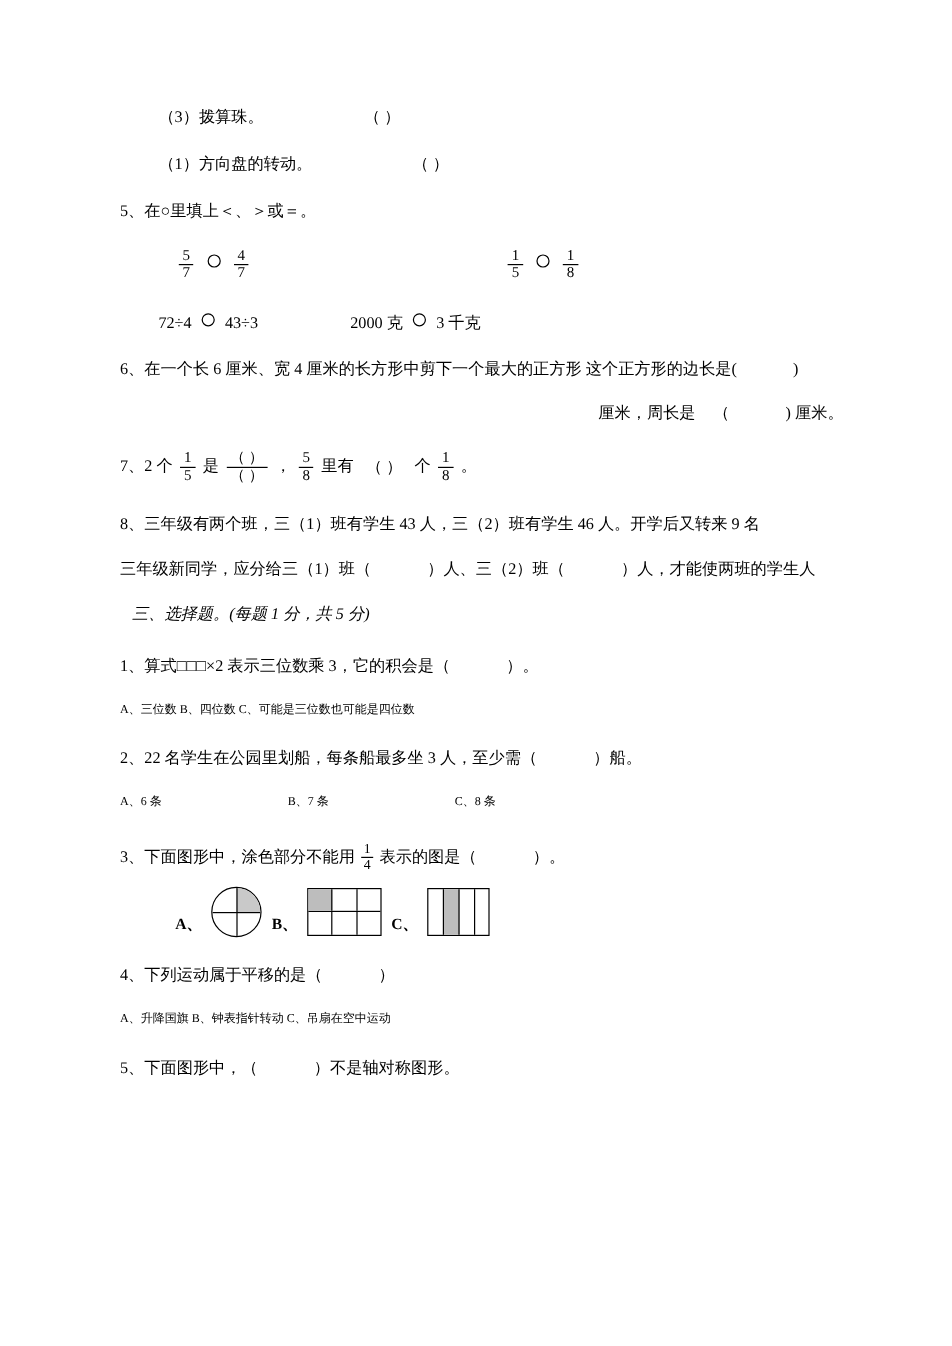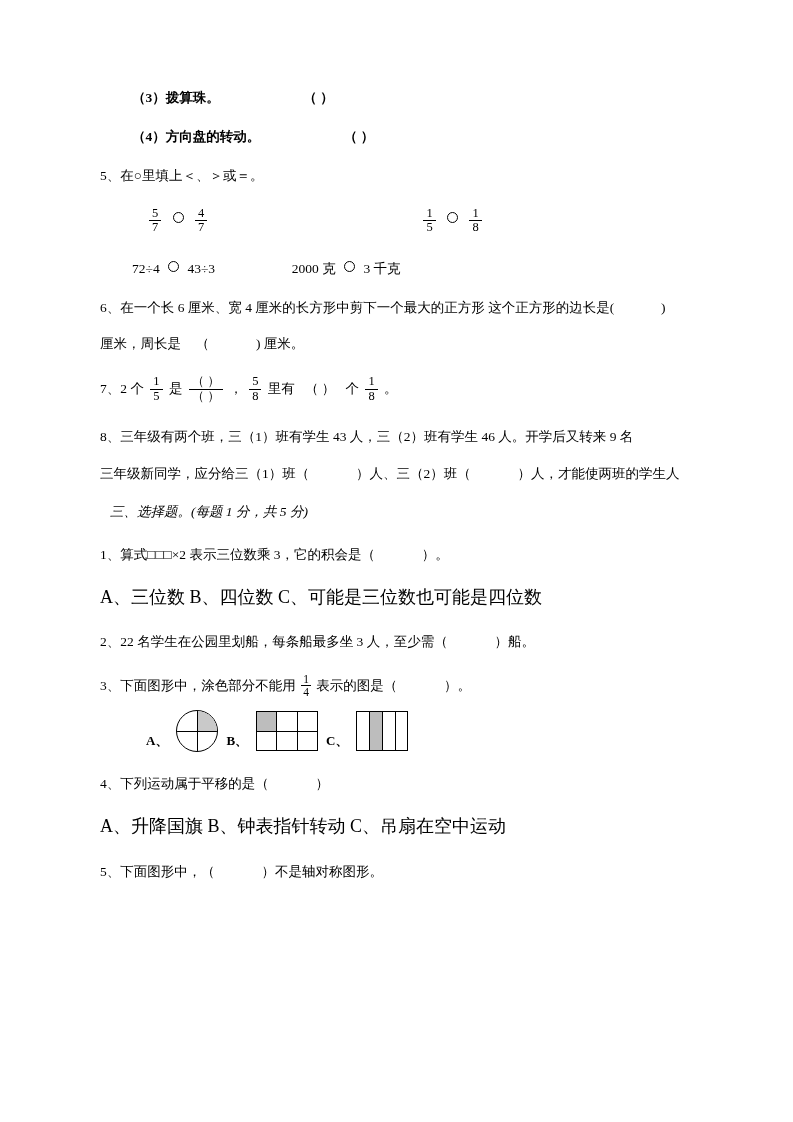--- a/index.html
+++ b/index.html
@@ -22,21 +22,20 @@
     padding: 90px 90px 60px 118px;
   }
   .line {
     font-size: 13.5px;
     line-height: 1.25;
     margin: 0 0 22px 0;
     white-space: nowrap;
   }
   .line.indent {
     padding-left: 14px;
-    font-weight: bold;
   }
   .blank-paren {
     display: inline-block;
     min-width: 44px;
     text-align: center;
   }
   .small-gap { display:inline-block; width: 40px; }
   .gap { display:inline-block; width: 70px; }
   .bigger-gap { display:inline-block; width: 100px; }
 
@@ -69,21 +68,21 @@
   }
 
   .fracline {
     margin-bottom: 26px;
   }
   .section-title {
     font-size: 13.5px;
     margin: 0 0 22px 0;
   }
   .opts {
-    font-size: 18px;
+    font-size: 10px;
   }
 
   
   .figure-row {
     display: flex;
     align-items: center;
     gap: 8px;
     margin: 6px 0 24px 28px;
   }
   .fig-label {
@@ -167,21 +166,21 @@
 
 <div class="page">
 
   <div class="line indent">
     <span>（3）拨算珠。</span>
     <span class="gap"></span>
     <span class="blank-paren">（     ）</span>
   </div>
 
   <div class="line indent">
-    <span>（4）方向盘的转动。</span>
+    <span>（1）方向盘的转动。</span>
     <span class="gap"></span>
     <span class="blank-paren">（     ）</span>
   </div>
 
   <div class="line" style="margin-left:-18px;">
     <span>5、在○里填上＜、＞或＝。</span>
   </div>
 
   <div class="line fracline" style="padding-left:28px;">
     <span class="frac">
@@ -215,21 +214,21 @@
     <span class="circ-op"></span>
     <span>3 千克</span>
   </div>
 
   <div class="line" style="margin-left:-18px; margin-bottom:20px;">
     <span>6、在一个长 6 厘米、宽 4 厘米的长方形中剪下一个最大的正方形 这个正方形的边长是(</span>
     <span class="small-gap"></span>
     <span>)</span>
   </div>
 
-  <div class="line" style="margin-left:-18px;">
+  <div class="line" style="margin-left:-18px;text-align:right;">
     <span>厘米，周长是</span>
     <span style="display:inline-block;width:8px;"></span>
     <span>（</span>
     <span class="small-gap"></span>
     <span>)  厘米。</span>
   </div>
 
   <div class="line fracline" style="margin-left:-18px;">
     <span>7、2 个</span>
     <span class="frac">
@@ -282,20 +281,27 @@
   <div class="line opts" style="margin-left:-18px; margin-bottom:26px;">
     <span>A、三位数        B、四位数        C、可能是三位数也可能是四位数</span>
   </div>
 
   <div class="line" style="margin-left:-18px; margin-bottom:22px;">
     <span>2、22 名学生在公园里划船，每条船最多坐 3 人，至少需（</span>
     <span class="small-gap"></span>
     <span>）船。</span>
   </div>
 
+  <div class="line opts" style="margin-left:-18px; margin-bottom:26px;">
+    <span>A、6 条</span>
+    <span class="bigger-gap"></span>
+    <span>B、7 条</span>
+    <span class="bigger-gap"></span>
+    <span>C、8 条</span>
+  </div>
 
   <div class="line" style="margin-left:-18px; margin-bottom:12px;">
     <span>3、下面图形中，涂色部分不能用</span>
     <span class="inline-frac-small">
       <span class="num">1</span>
       <span class="den">4</span>
     </span>
     <span>表示的图是（</span>
     <span class="small-gap"></span>
     <span>）。</span>

